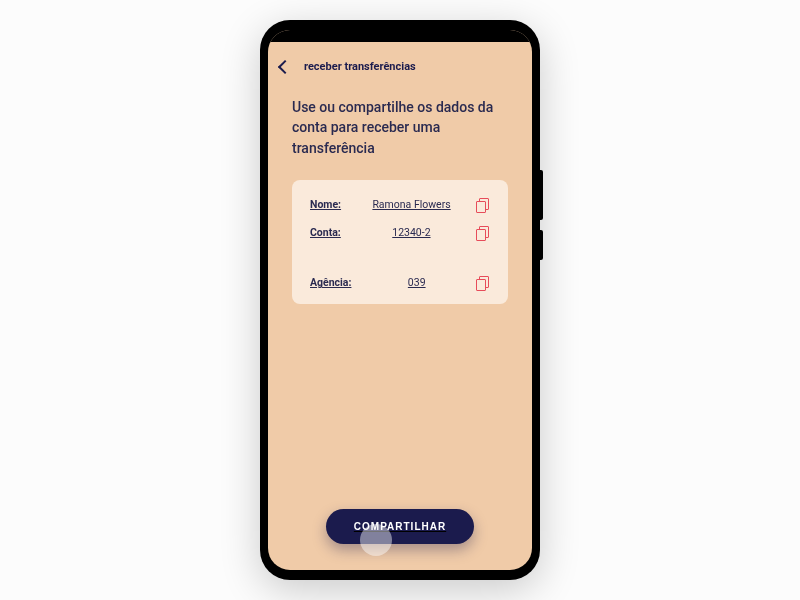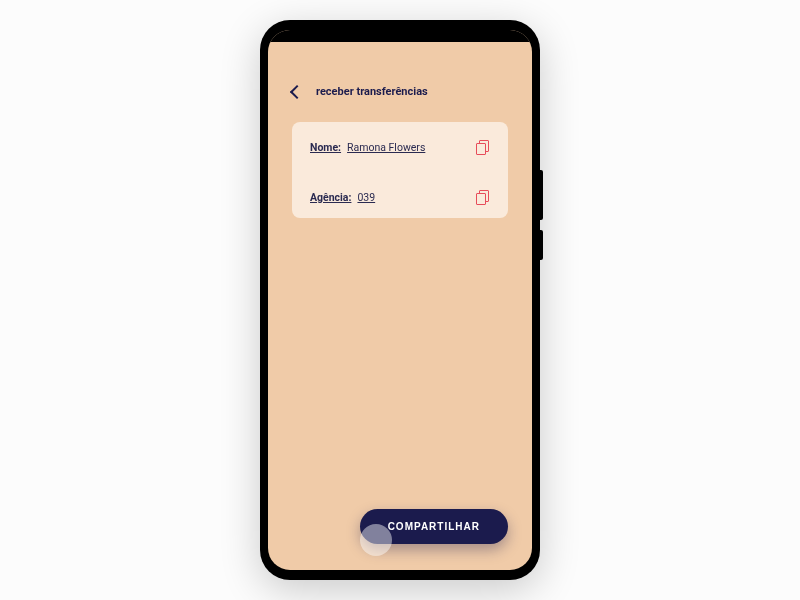--- a/index.html
+++ b/index.html
@@ -50,23 +50,22 @@
       position: relative;
     }
     .status-bar {
       height: 12px;
       background: #000;
       border-radius: 22px 22px 0 0;
     }
     .header {
       display: flex;
       align-items: center;
-      padding: 18px 24px 10px;
+      padding: 18px 12px 10px;
       gap: 14px;
-      margin-top: 25px;
     }
     .back-btn {
       width: 10px;
       height: 10px;
       border-left: 2px solid #1b1b4d;
       border-bottom: 2px solid #1b1b4d;
       transform: rotate(45deg);
       cursor: pointer;
     }
     .header-title {
@@ -102,20 +101,21 @@
     }
     .row:last-child { margin-bottom: 0; margin-top: 36px; }
     .row-label {
       font-weight: 700;
       margin-right: 6px;
       white-space: nowrap;
     }
     .row-value {
       flex: 1;
       font-weight: 400;
+      text-align: center;
     }
     .copy-btn {
       width: 14px;
       height: 14px;
       cursor: pointer;
       position: relative;
       flex-shrink: 0;
     }
     .copy-btn::before,
     .copy-btn::after {
@@ -134,22 +134,23 @@
     .copy-btn::after {
       width: 8px;
       height: 10px;
       top: 3px;
       left: 0;
       background: #faeadb;
     }
     .footer {
       padding: 0 0 18px;
       display: flex;
-      justify-content: flex-end;
-      position: relative;
+      justify-content: center;
+      position: relative;
+      text-decoration: underline;
     }
     .share-btn {
       background: #1b1b4d;
       color: #fff;
       border: none;
       border-radius: 22px;
       padding: 12px 28px;
       font-size: 10px;
       font-weight: 700;
       letter-spacing: 1px;
@@ -181,31 +182,37 @@
   <div class="phone-side-button-right2"></div>
   <div class="phone-screen">
     <div class="status-bar"></div>
 
     <div class="header">
       <div class="back-btn"></div>
       <div class="header-title">receber transferências</div>
     </div>
 
     <div class="content">
+      <p class="instruction">Use ou compartilhe os dados da conta para receber uma transferência</p>
 
       <div class="card">
 
         <div class="row">
           <span class="row-label">Nome:</span>
           <span class="row-value">Ramona Flowers</span>
           <span class="copy-btn"></span>
         </div>
 
 
 
+        <div class="row">
+          <span class="row-label">Conta:</span>
+          <span class="row-value">12340-2</span>
+          <span class="copy-btn"></span>
+        </div>
 
         <div class="row">
           <span class="row-label">Agência:</span>
           <span class="row-value">039</span>
           <span class="copy-btn"></span>
         </div>
 
       </div>
 
       <div style="flex:1"></div>

